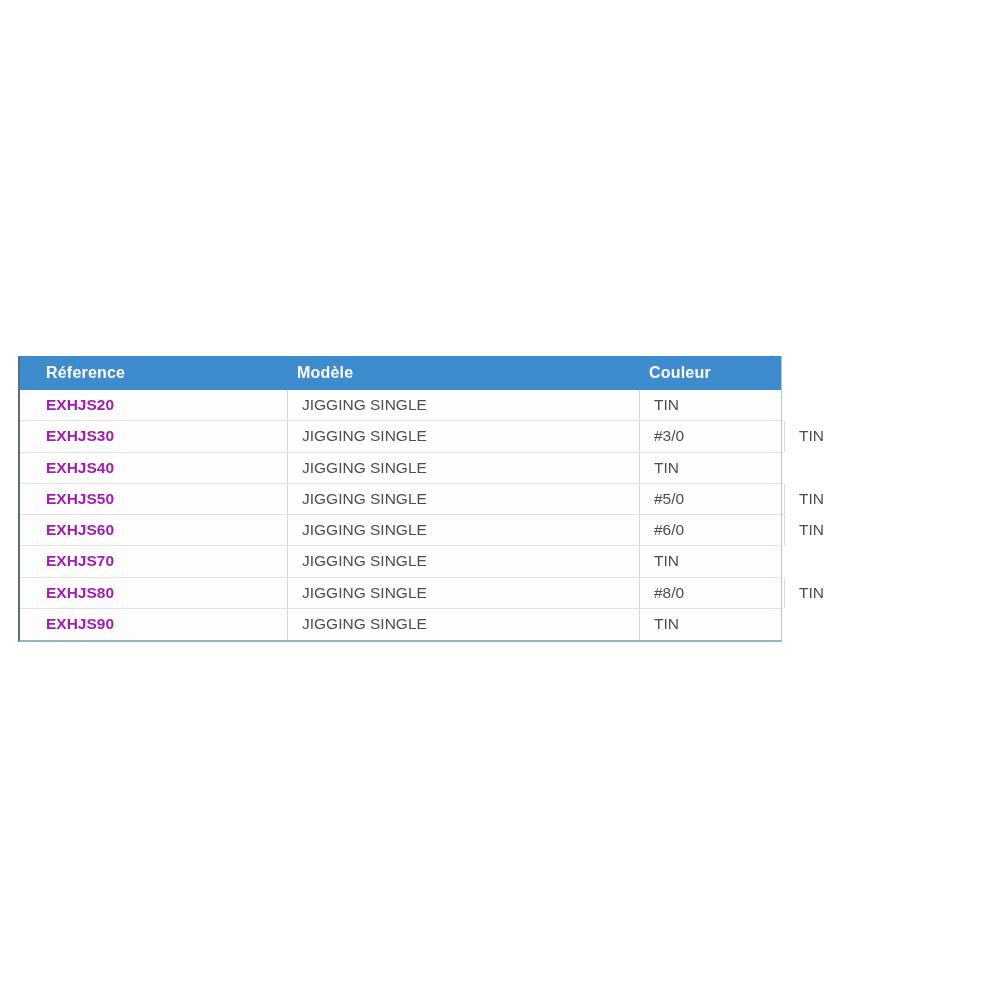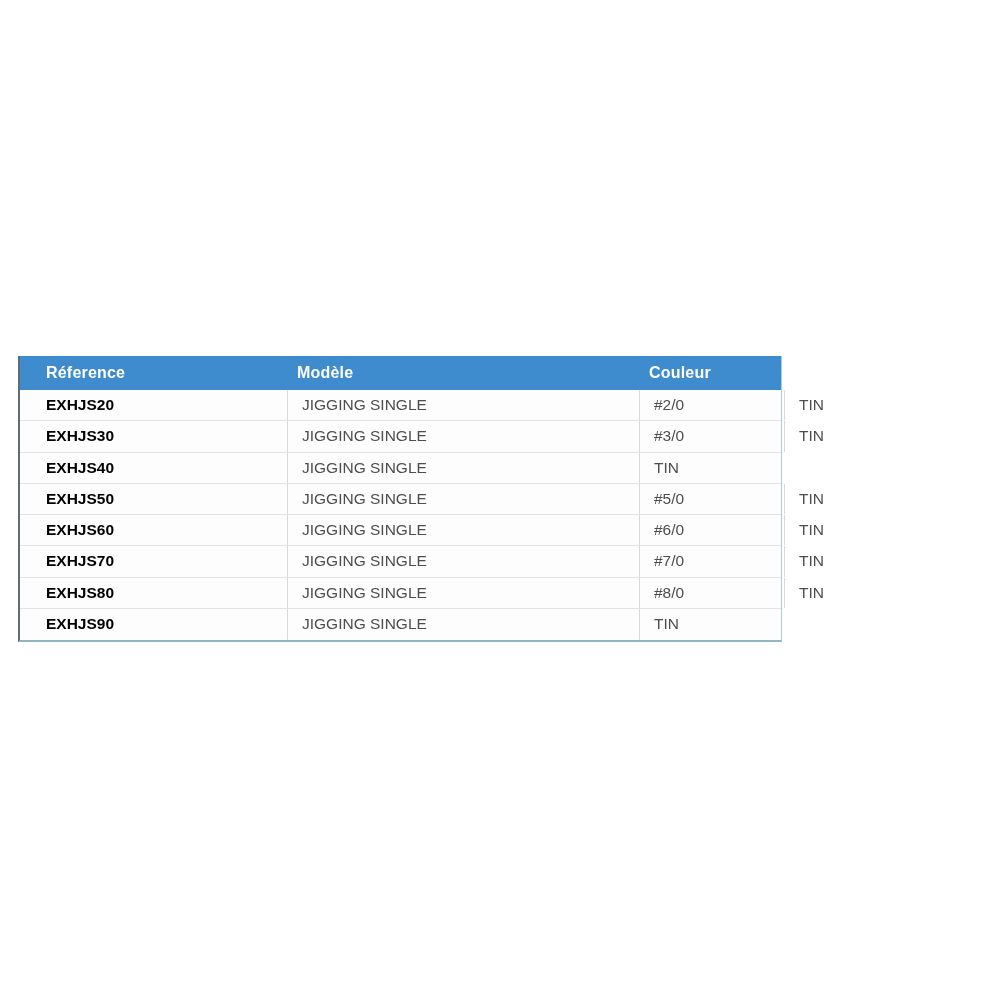--- a/index.html
+++ b/index.html
@@ -66,42 +66,41 @@
     box-sizing: border-box;
     overflow: hidden;
     white-space: nowrap;
   }
   .td + .td {
     border-left: 1px solid #d9d9d9;
   }
   .td.ref {
     padding-left: 26px;
     font-weight: bold;
-    color: #000000;
+    color: #a21caf;
   }
 </style>
 </head>
 <body>
 
 <div class="page">
 
   <div class="spec-table">
 
     <div class="thead">
       <div class="th first">Réference</div>
       <div class="th">Modèle</div>
       <div class="th">Couleur</div>
     </div>
 
     <div class="tbody">
 
       <div class="tr">
         <div class="td ref">EXHJS20</div>
         <div class="td">JIGGING SINGLE</div>
-        <div class="td">#2/0</div>
         <div class="td">TIN</div>
       </div>
 
       <div class="tr">
         <div class="td ref">EXHJS30</div>
         <div class="td">JIGGING SINGLE</div>
         <div class="td">#3/0</div>
         <div class="td">TIN</div>
       </div>
 
@@ -121,21 +120,20 @@
       <div class="tr">
         <div class="td ref">EXHJS60</div>
         <div class="td">JIGGING SINGLE</div>
         <div class="td">#6/0</div>
         <div class="td">TIN</div>
       </div>
 
       <div class="tr">
         <div class="td ref">EXHJS70</div>
         <div class="td">JIGGING SINGLE</div>
-        <div class="td">#7/0</div>
         <div class="td">TIN</div>
       </div>
 
       <div class="tr">
         <div class="td ref">EXHJS80</div>
         <div class="td">JIGGING SINGLE</div>
         <div class="td">#8/0</div>
         <div class="td">TIN</div>
       </div>
 

